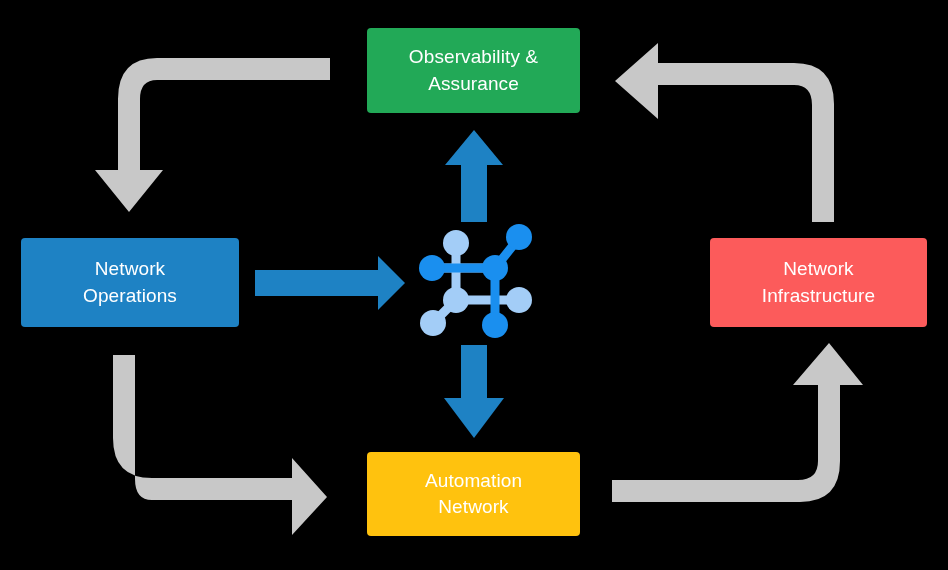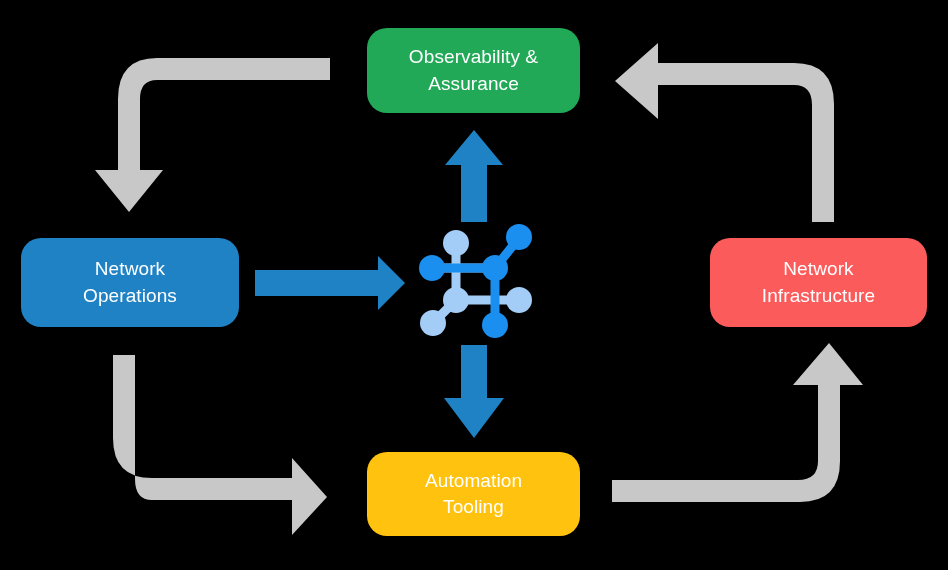--- a/index.html
+++ b/index.html
@@ -10,21 +10,21 @@
   #stage {
     position: relative;
     width: 948px;
     height: 570px;
     background: #000000;
     overflow: hidden;
     font-family: "Liberation Sans", sans-serif;
   }
   .node-box {
     position: absolute;
-    border-radius: 20px;
+    border-radius: 4px;
     display: flex;
     align-items: center;
     justify-content: center;
     text-align: center;
     color: #ffffff;
     font-size: 19px;
     line-height: 1.38;
     font-weight: 400;
     letter-spacing: 0.1px;
     box-sizing: border-box;
@@ -132,16 +132,16 @@
 Operations</span>
   </div>
 
   <div class="node-box" id="box-infrastructure">
     <span class="box-label">Network
 Infrastructure</span>
   </div>
 
   <div class="node-box" id="box-automation">
     <span class="box-label">Automation
-Tooling</span>
+Network</span>
   </div>
 
 </div>
 
 </body></html>

